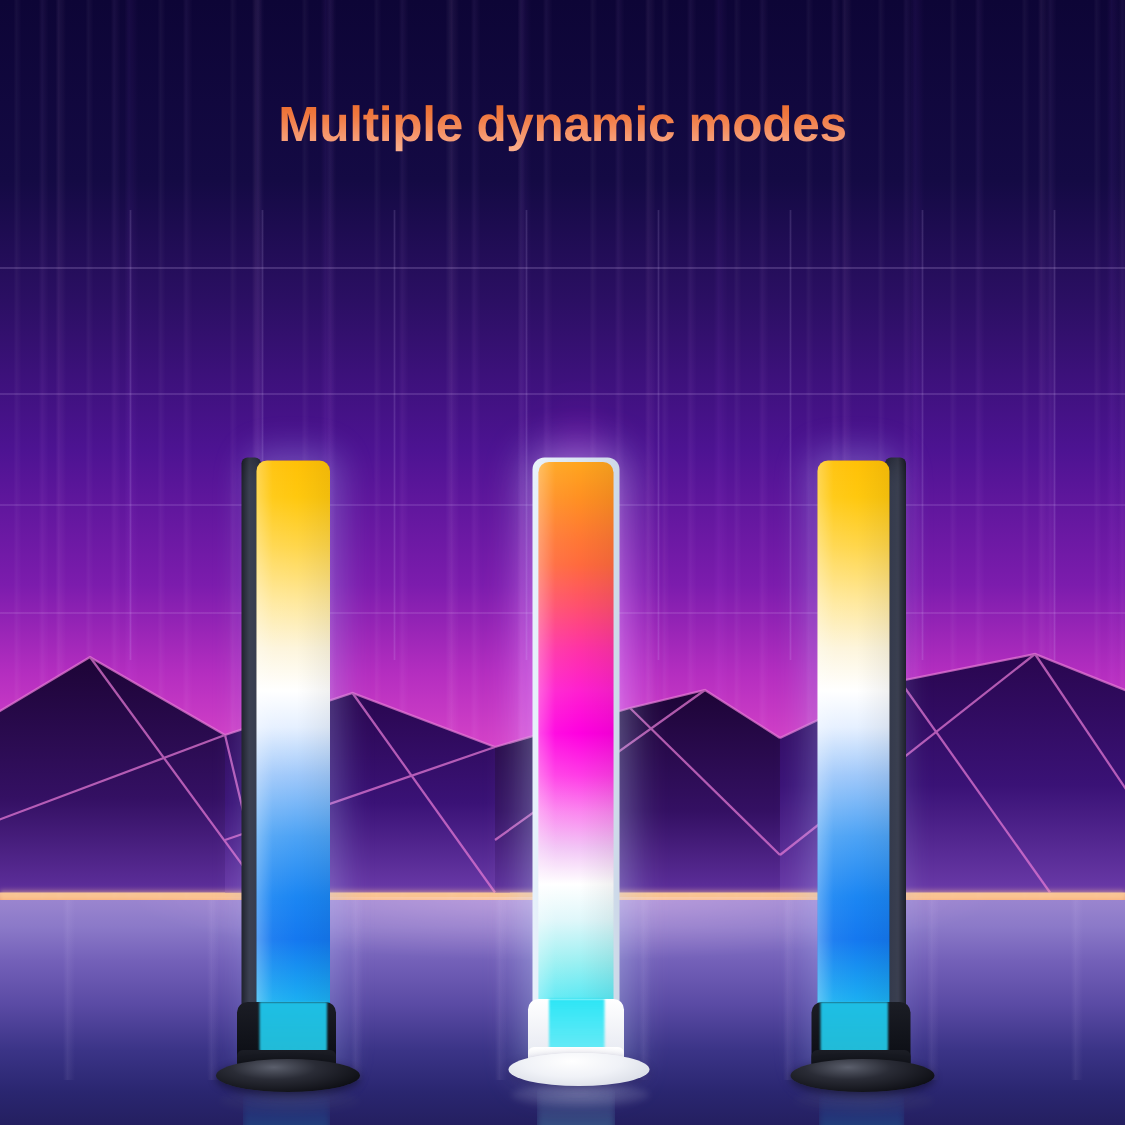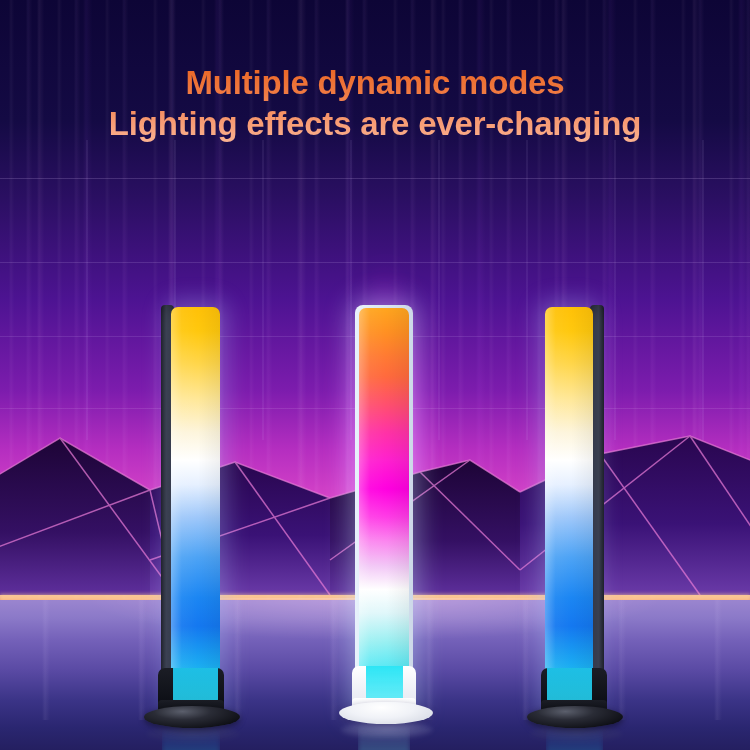--- a/index.html
+++ b/index.html
@@ -353,16 +353,15 @@
     <div class="cradle-black" style="left:541px; top:668px; width:66px; height:50px;"></div>
     <div style="position:absolute;left:547px;top:668px;width:45px;height:45px;
                 background:linear-gradient(to bottom, rgba(30,200,239,.95), rgba(40,216,245,.85));
                 border-radius:0 0 14px 14px; filter:blur(.6px);"></div>
     <div class="cradle-black" style="left:541px; top:700px; width:66px; height:20px; border-radius:4px 4px 9px 9px;"></div>
     <div class="disc-black" style="left:527px; top:706px; width:96px; height:22px;"></div>
   </div>
 
   <div class="headline">
     <span class="ln">Multiple dynamic modes</span>
-    <span class="ln">Lighting effects are ever-changing</span>
   </div>
 
 </div>
 
 </body></html>

